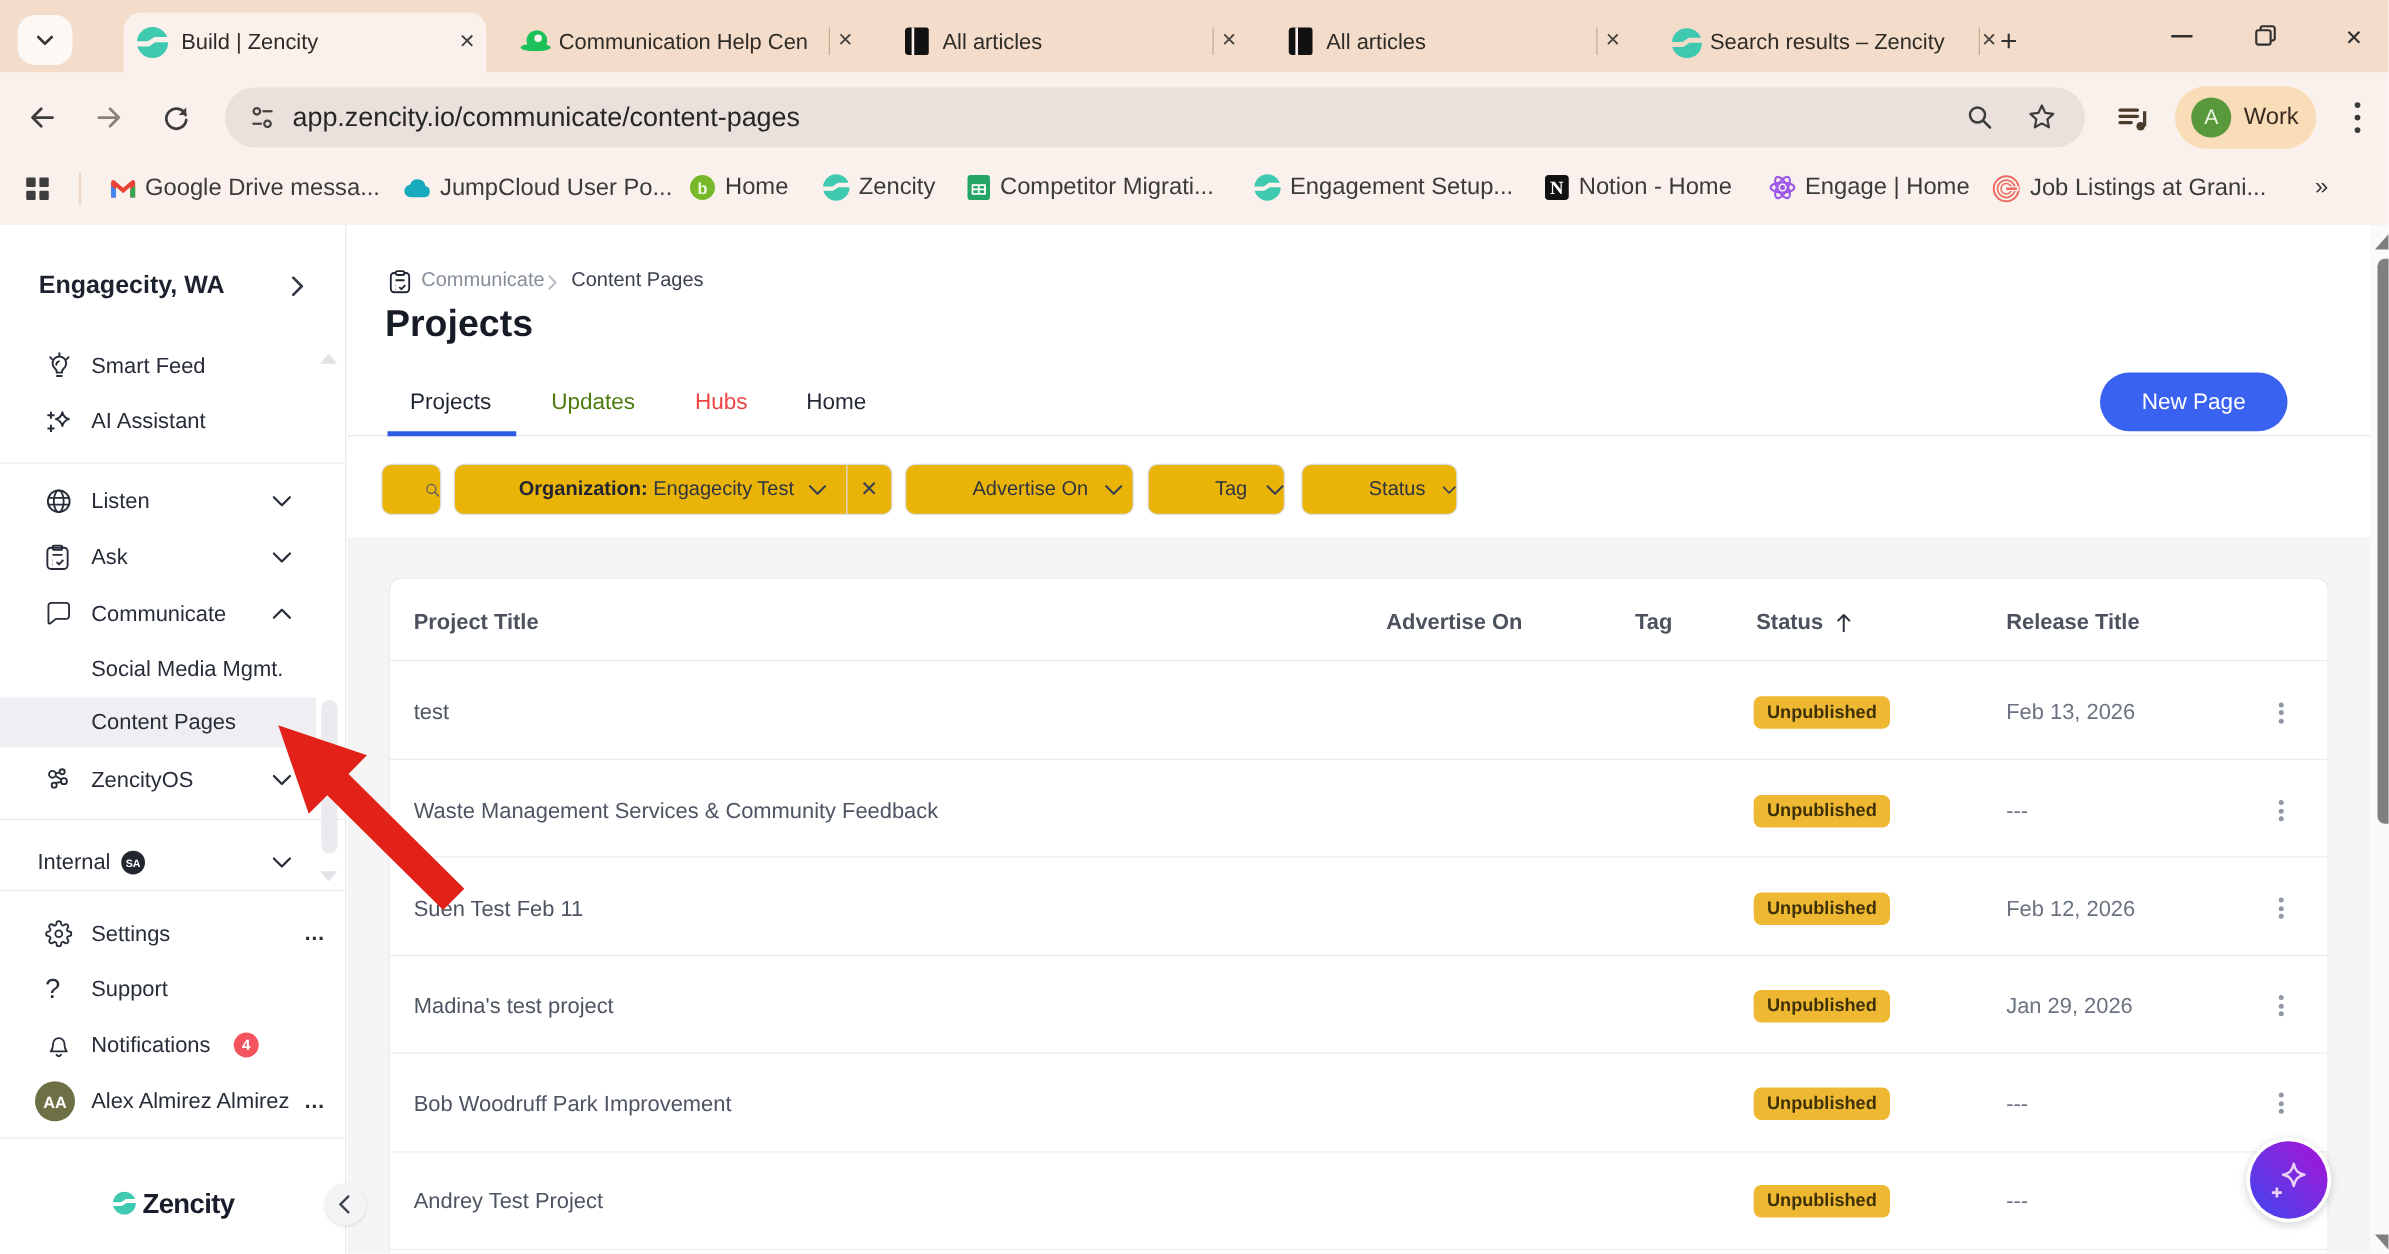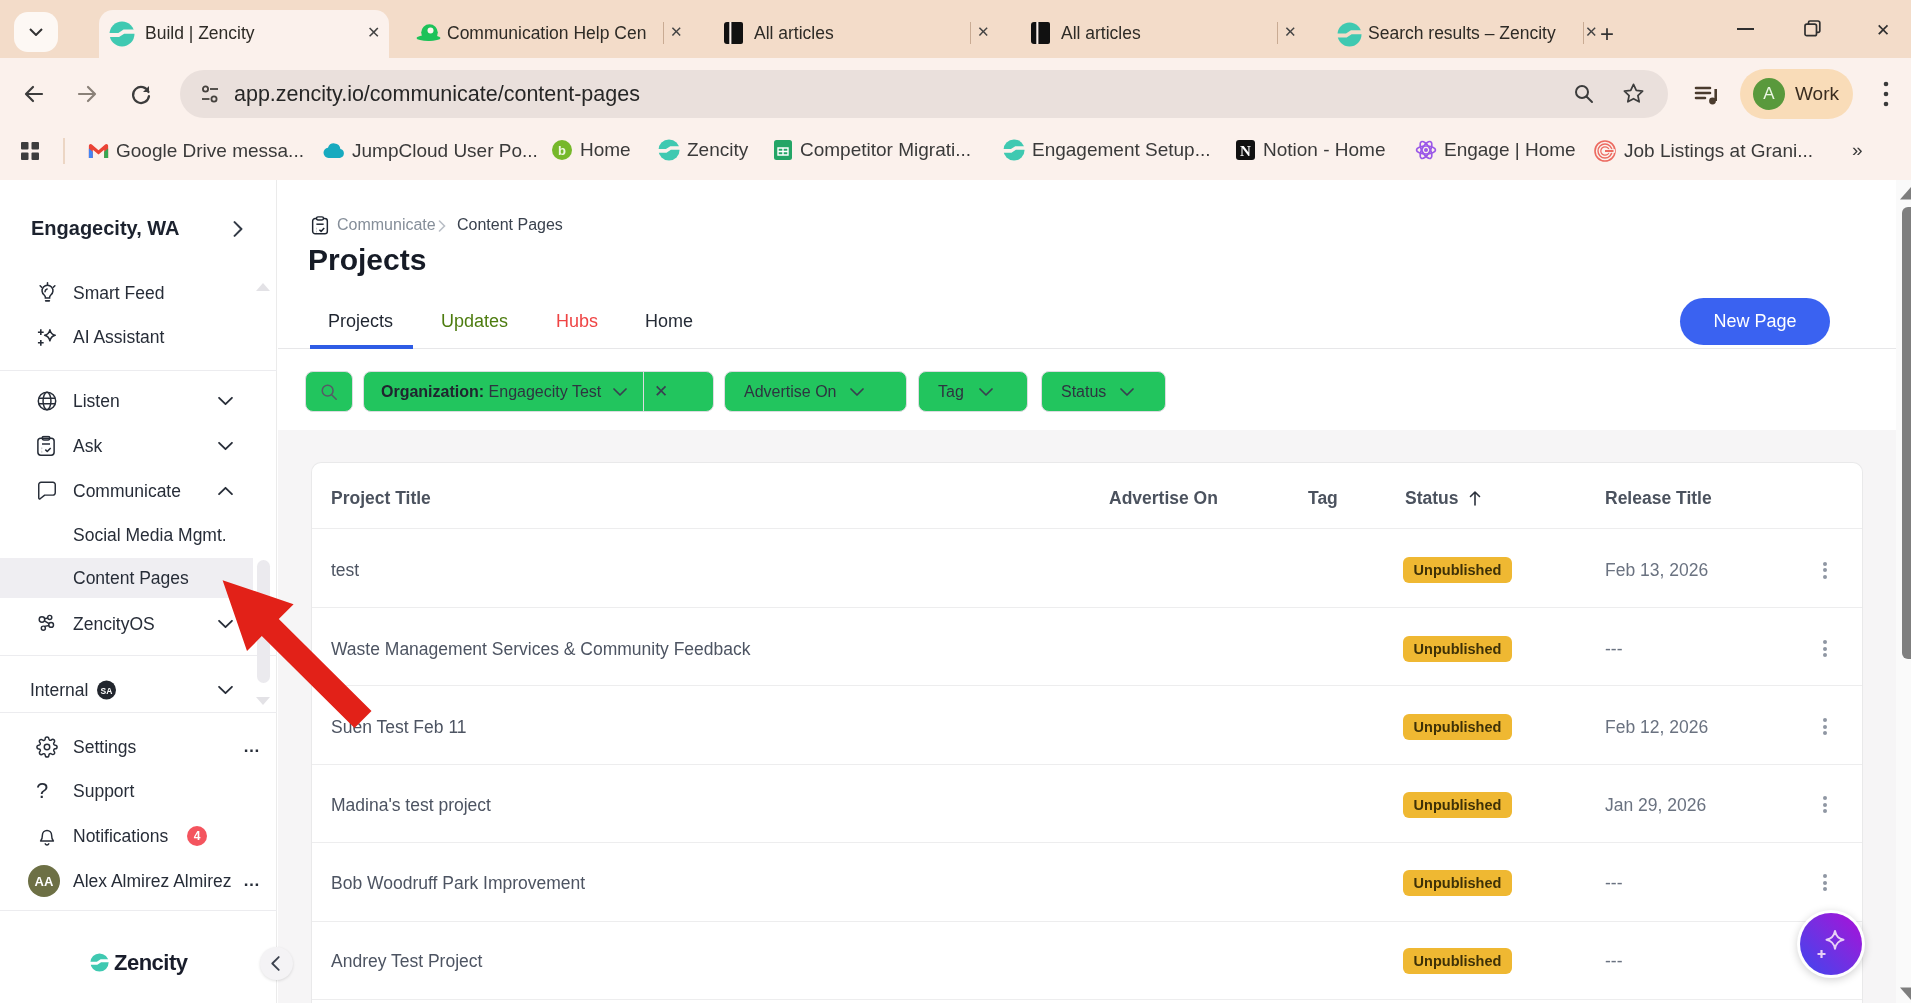--- a/index.html
+++ b/index.html
@@ -35,21 +35,21 @@
   #graybg { left:278px; top:430px; width:1633px; height:573px; background:#f6f5f6; }
 
   #card { left:311px; top:462px; width:1552px; height:541px; background:#fff; border:1px solid #e9e9ea; border-radius:10px 10px 0 0; border-bottom:none; }
   .rowline { position:absolute; left:0; width:1550px; height:1px; background:#ededee; }
   .cell-title { position:absolute; left:19px; transform:translateY(-50%); font-size:17.5px; color:#4d5462; }
   .badge { position:absolute; left:1091px; transform:translateY(-50%); width:109px; height:26px; background:#efb832; border-radius:6px; color:#3e3107; font-weight:bold; font-size:14.5px; display:flex; align-items:center; justify-content:center; }
   .date { position:absolute; left:1293px; transform:translateY(-50%); font-size:17.5px; color:#6a7280; }
   .kebab { position:absolute; left:1509px; transform:translateY(-50%); width:8px; }
   .kebab i { display:block; width:4px; height:4px; border-radius:50%; background:#8f97a3; margin:2.5px auto; }
 
-  .fbox { position:absolute; top:371px; height:41px; border:1px solid #dcdce0; border-radius:8px; background:#22c55e; display:flex; align-items:center; font-size:16px; color:#2e3440; }
+  .fbox { position:absolute; top:371px; height:41px; border:1px solid #dcdce0; border-radius:8px; background:#eab308; display:flex; align-items:center; font-size:16px; color:#2e3440;padding-left:34px; }
 </style>
 </head>
 <body>
 
 <div class="abs" id="tabstrip"></div>
 
 <div class="abs" style="left:14px; top:12px; width:44px; height:40px; background:#fdf8f4; border-radius:14px;">
   <svg width="14" height="8" viewBox="0 0 14 8" style="position:absolute;left:15px;top:16px;">
       <path d="M1 1 L7 7 L13 1" stroke="#333" stroke-width="2" fill="none"></path>
     </svg>

